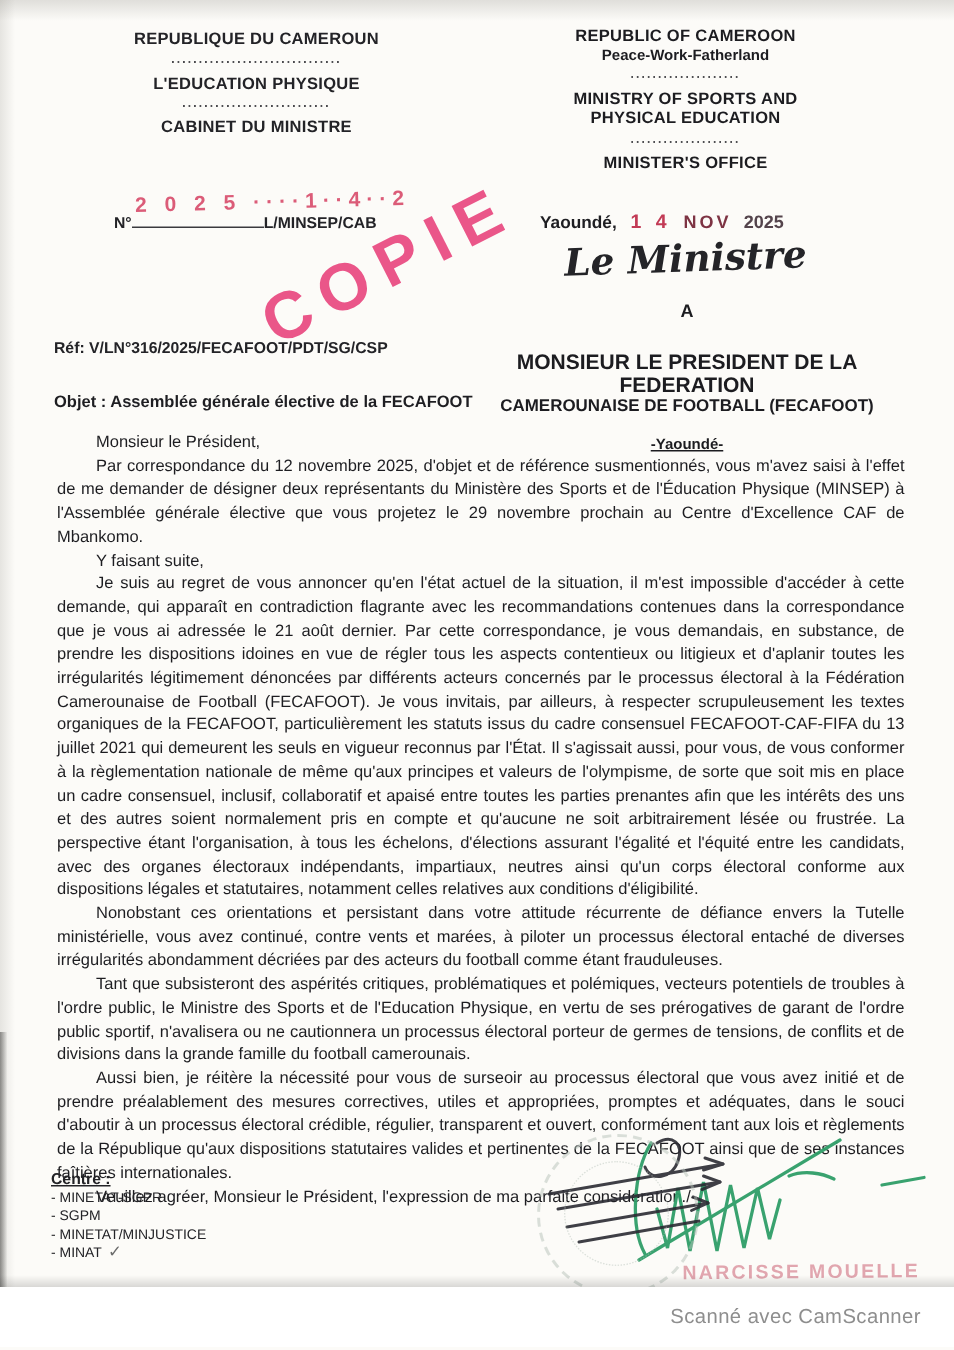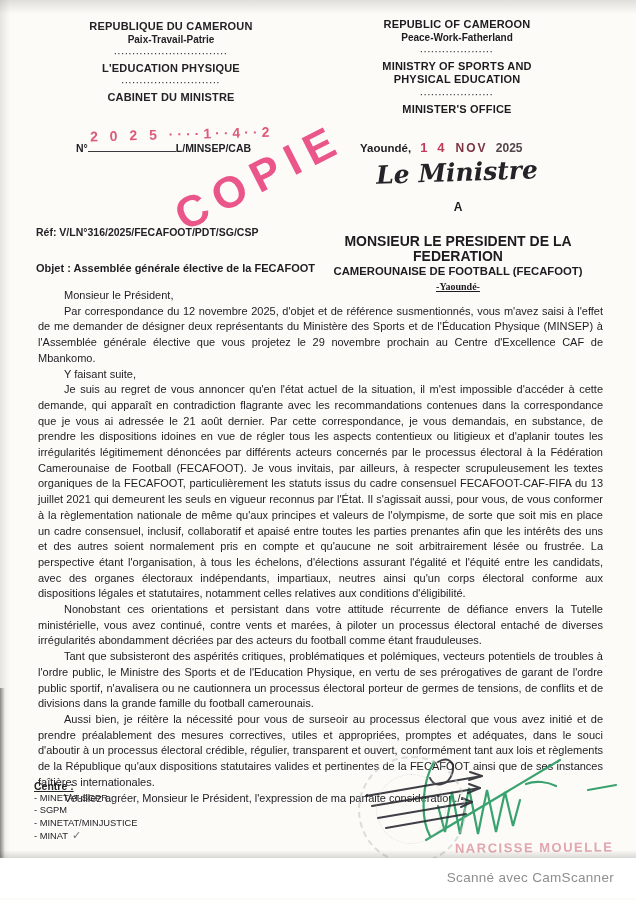--- a/index.html
+++ b/index.html
@@ -41,21 +41,21 @@
                color:#e8407a;letter-spacing:9px;transform:rotate(-27deg);opacity:.88;
                font-family:"Liberation Sans",sans-serif;}
 
   .minister-script{position:absolute;left:372px;top:158px;width:170px;text-align:center;
                font-family:"DejaVu Serif",serif;font-style:italic;font-weight:700;
                font-size:25px;color:#242428;transform:rotate(-2deg);}
   .addr{position:absolute;left:330px;top:200px;width:256px;text-align:center;font-weight:bold;color:#1c1c20;}
   .addr .to{font-size:12px;line-height:14px;}
   .addr .r1{font-size:14px;line-height:15px;margin-top:20px;}
   .addr .r2{font-size:11.3px;line-height:15px;}
-  .addr .city{font-size:10px;margin-top:2px;text-decoration:underline;font-family:Liberation Serif, serif;}
+  .addr .city{font-size:10px;margin-top:12px;text-decoration:underline;}
 
   .ref-line{position:absolute;left:36px;top:226px;font-size:10.5px;font-weight:bold;color:#232327;}
   .subject-line{position:absolute;left:36px;top:262px;font-size:11px;font-weight:bold;color:#1e1e22;}
   .subject-line .lbl{}
 
   .body-text{position:absolute;left:38px;top:288px;width:565px;font-size:11px;
              line-height:15.7px;text-align:justify;color:#1d1d21;}
   .body-text p{margin:0;text-indent:26px;}
 
   .copies-block{position:absolute;left:34px;top:780px;color:#232327;}
@@ -72,21 +72,20 @@
               color:#d98a97;letter-spacing:1.5px;opacity:.75;transform:rotate(-.5deg);}
 </style>
 </head>
 <body>
 
 <div id="stage">
   <div id="page">
 
     <div class="hdr hdr-left">
       <div class="l">REPUBLIQUE DU CAMEROUN</div>
-      <div class="motto">Paix-Travail-Patrie</div>
       <div class="sep">·······························</div>
       <div class="l">L'EDUCATION PHYSIQUE</div>
       <div class="sep">···························</div>
       <div class="l">CABINET DU MINISTRE</div>
     </div>
 
     <div class="registry-stamp">2 0 2 5 ····1··4··2</div>
     <div class="num-line">
       <span>N°</span><span class="blankline"></span><span>L/MINSEP/CAB</span>
     </div>

